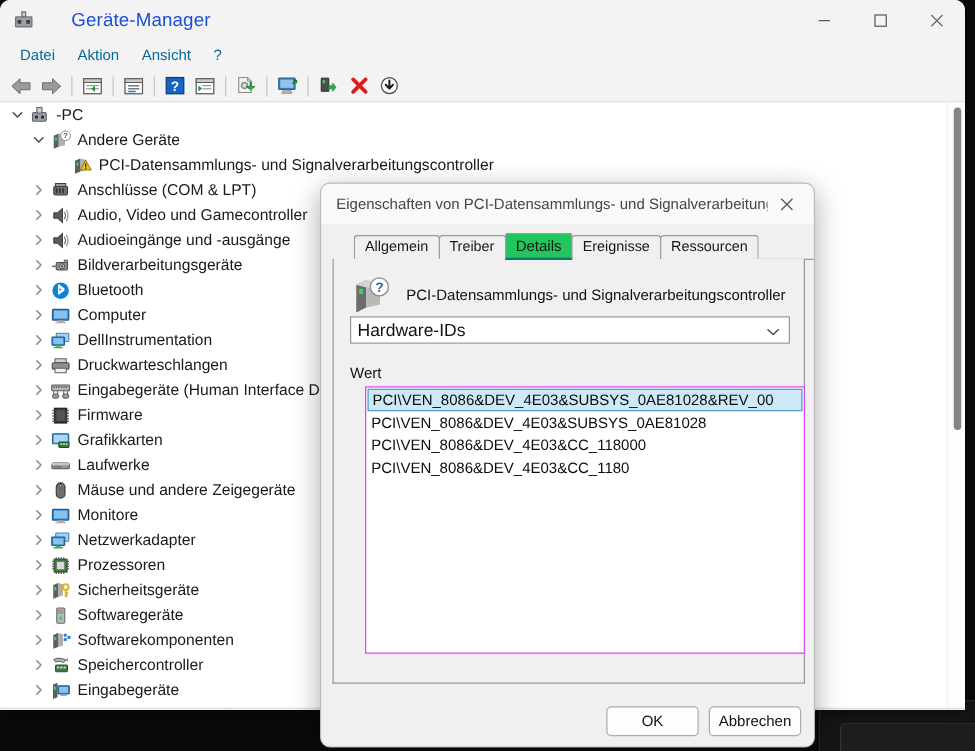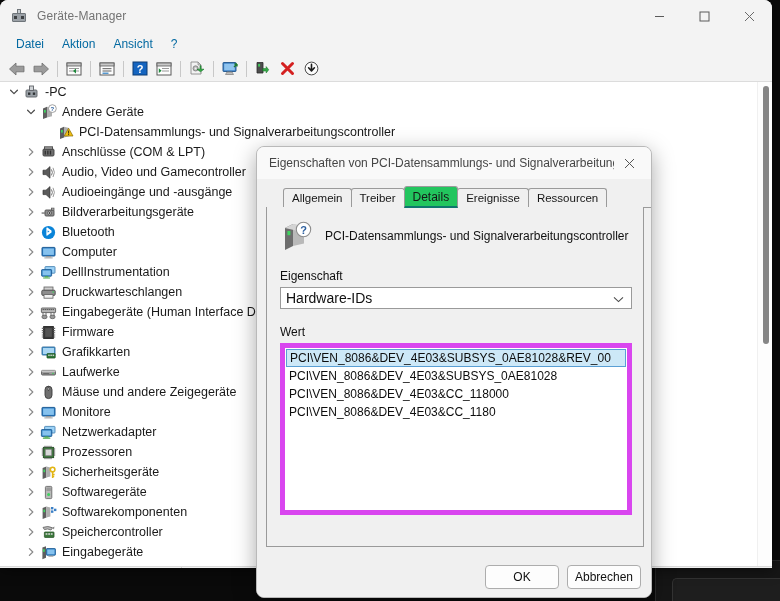--- a/index.html
+++ b/index.html
@@ -68,22 +68,23 @@
     background: #c7ccd1;
     border: 1px solid #6f757a;
   }
   .ti-dot1, .ti-dot2 {
     position: absolute; top: 8px; width: 3px; height: 3px;
     background: #3d4043;
   }
   .ti-dot1 { left: 3px; }
   .ti-dot2 { left: 10px; }
   .title-text {
-    font-size: 12px; color: #737373;
+    font-size: 15px; color: #1d4ed8;
     letter-spacing: .1px;
+    margin-left: 20px;
   }
   .wincontrols {
     position: absolute; right: 0; top: 0;
     display: flex; height: 32px;
   }
   .wc-btn {
     width: 45px; height: 32px;
     display: flex; align-items: center; justify-content: center;
   }
   .wc-glyph { display: block; }
@@ -275,24 +276,24 @@
   .combo-text {
     font-size: 14px; color: #101010;
     padding-left: 5px;
   }
   .combo-arrow {
     position: absolute; right: 7px; top: 0;
     height: 22px; display: flex; align-items: center;
   }
 
   .valuebox {
-    margin-left: 13px;
-    width: 352px; height: 172px;
+    margin-left: 25px;
+    width: 352px; height: 214px;
     background: #ffffff;
-    border: 5px solid #d946ef;
+    border: 1px solid #d946ef;
     padding-top: 1px;
     overflow: hidden;
   }
   .value-row {
     height: 18px;
     font-size: 12px; color: #0d0d0d;
     line-height: 18px;
     padding-left: 4px;
     white-space: nowrap;
   }
@@ -931,21 +932,20 @@
               <path d="M13 5 L24 7.5 L24 24.5 L13 27 Z" fill="#b9b9b9"></path>
               <path d="M5 9 L13 5 L24 7.5 L16 11.5 Z" fill="#d4d4d4"></path>
               <rect x="7.4" y="12" width="3" height="4.2" fill="#3fd45f"></rect>
               <circle cx="23.5" cy="10.5" r="7.2" fill="#ffffff" stroke="#8d8d8d" stroke-width="1.1"></circle>
               <text x="23.5" y="14.6" font-family="Liberation Sans, sans-serif" font-size="11" font-weight="bold" fill="#2c5f9e" text-anchor="middle">?</text>
             </svg>
           </div>
           <div class="dev-name">PCI-Datensammlungs- und Signalverarbeitungscontroller</div>
         </div>
 
-        <div class="field-label">Eigenschaft</div>
 
         <div class="combo">
           <div class="combo-text">Hardware-IDs</div>
           <div class="combo-arrow">
             <svg width="11" height="7" viewBox="0 0 11 7">
               <path d="M1 1.4 L5.5 5.6 L10 1.4" fill="none" stroke="#4a4a4a" stroke-width="1.1"></path>
             </svg>
           </div>
         </div>
 

